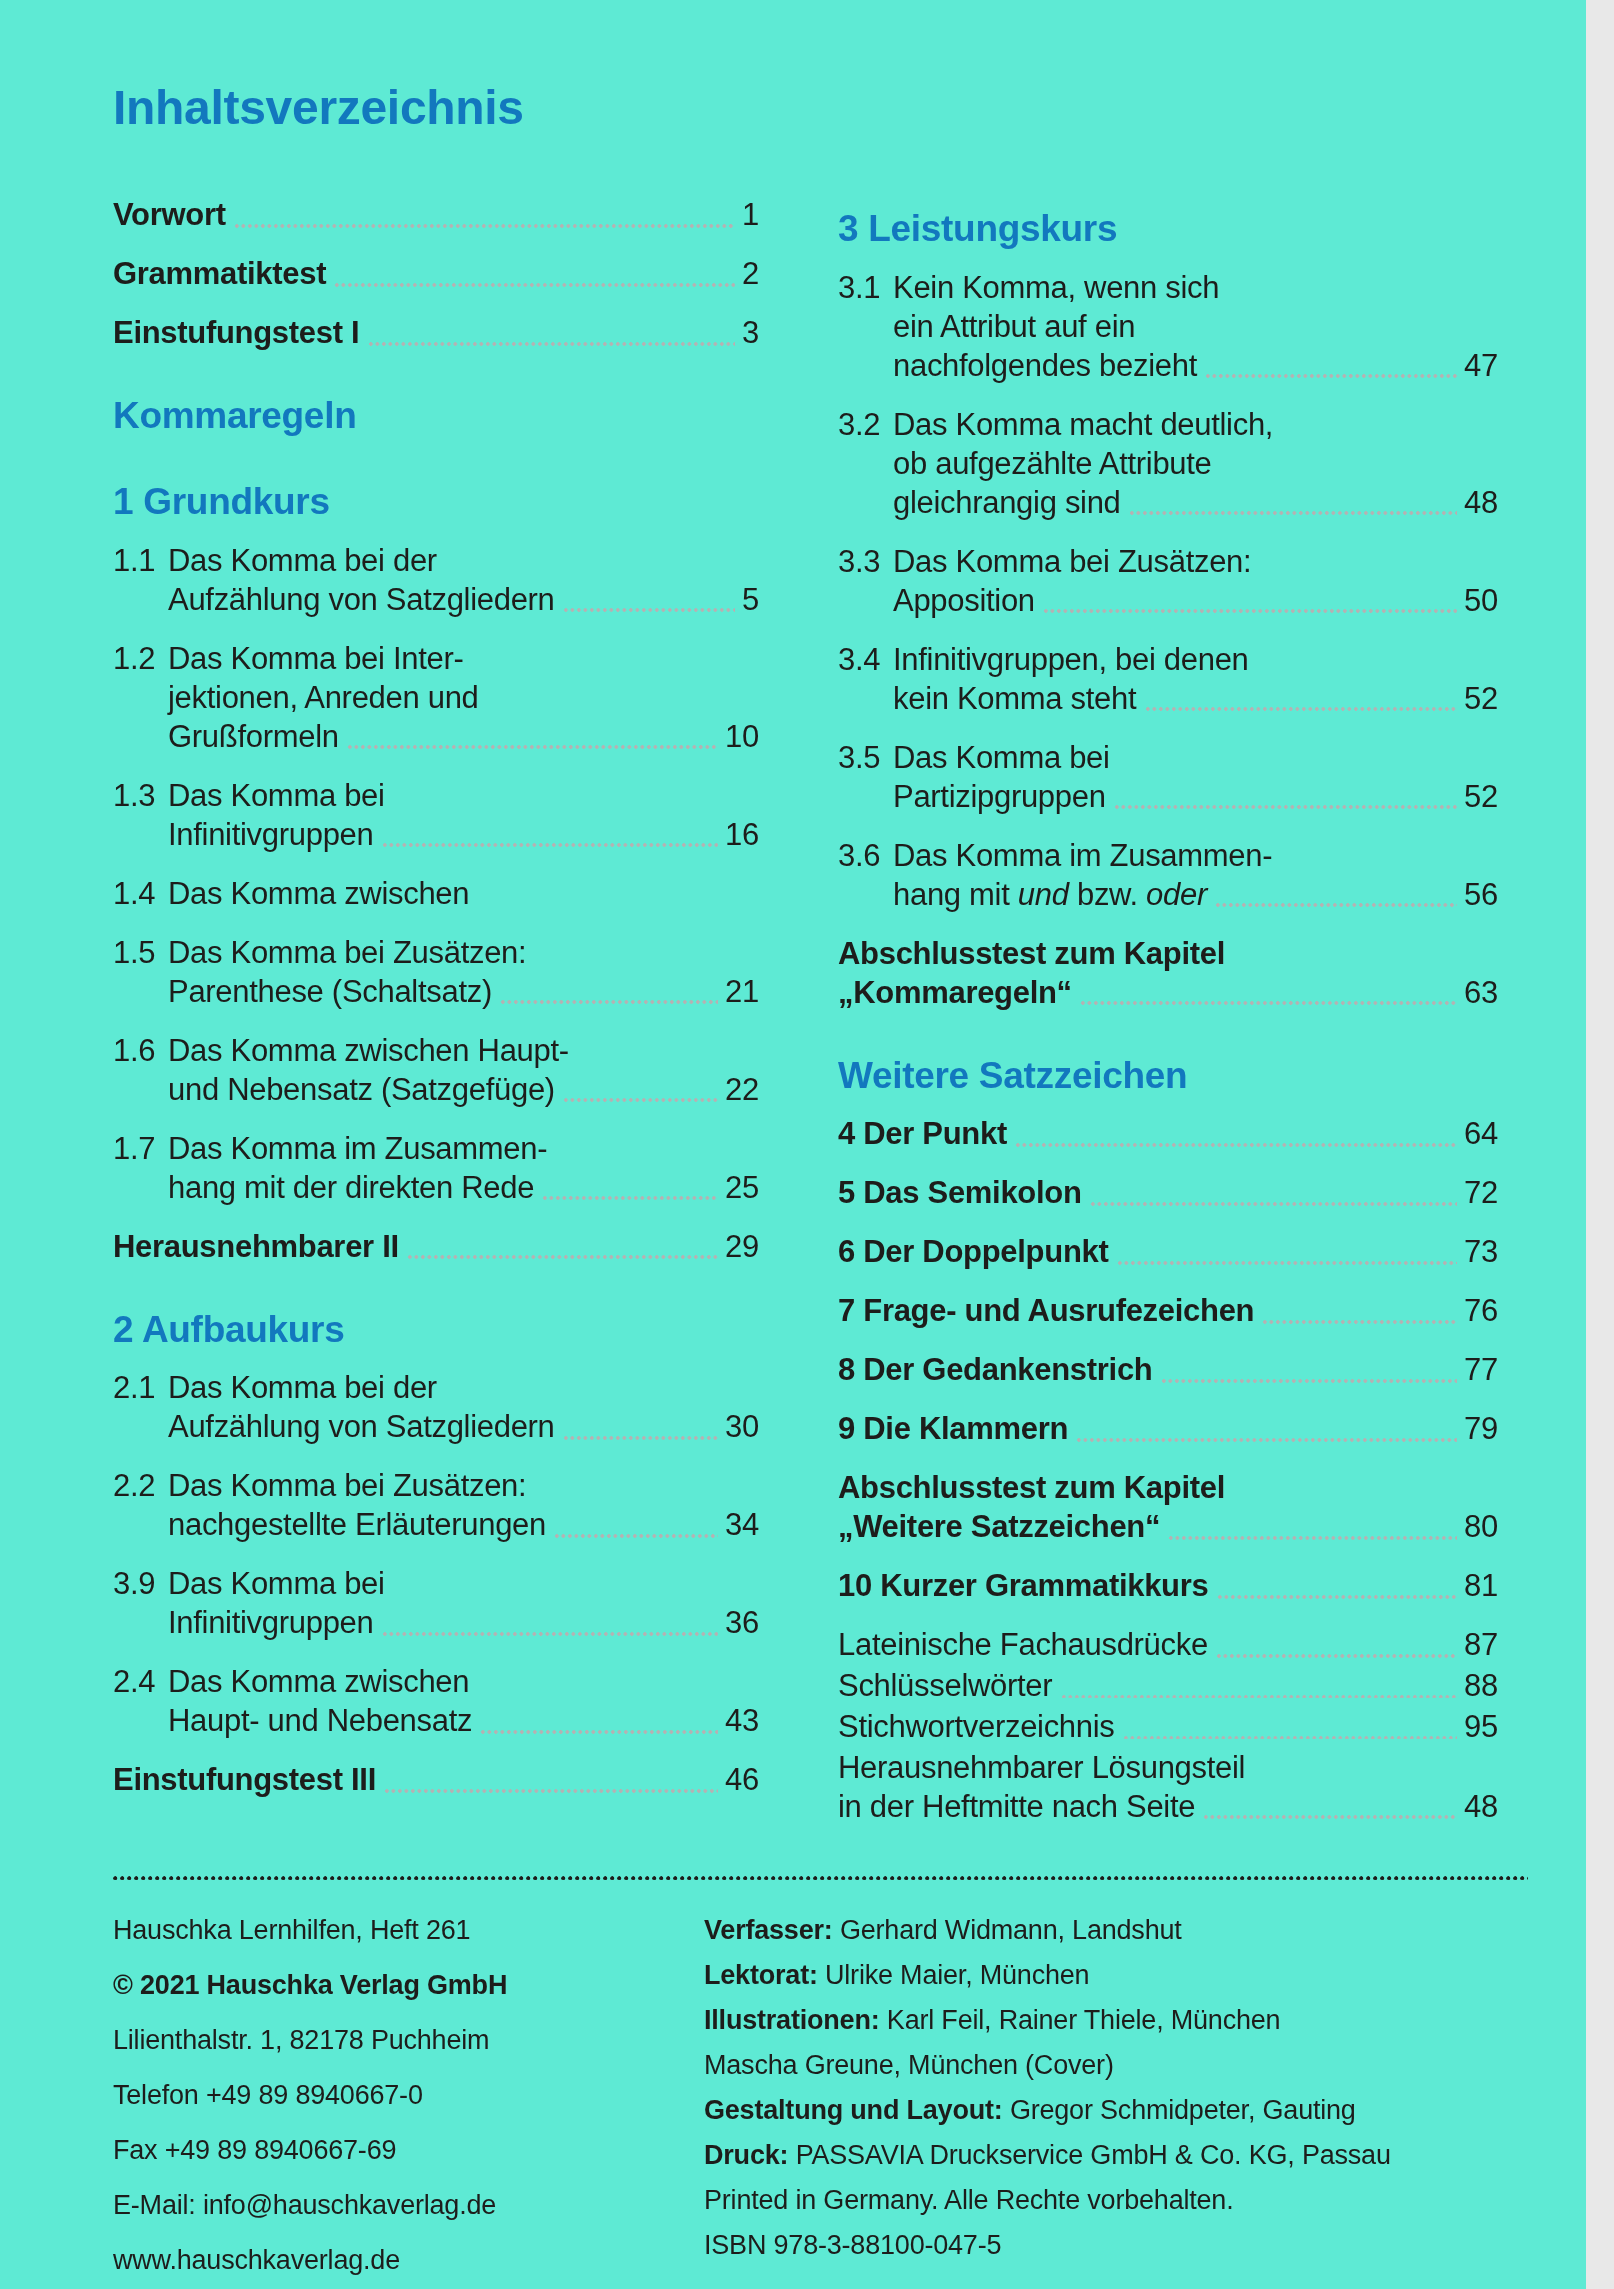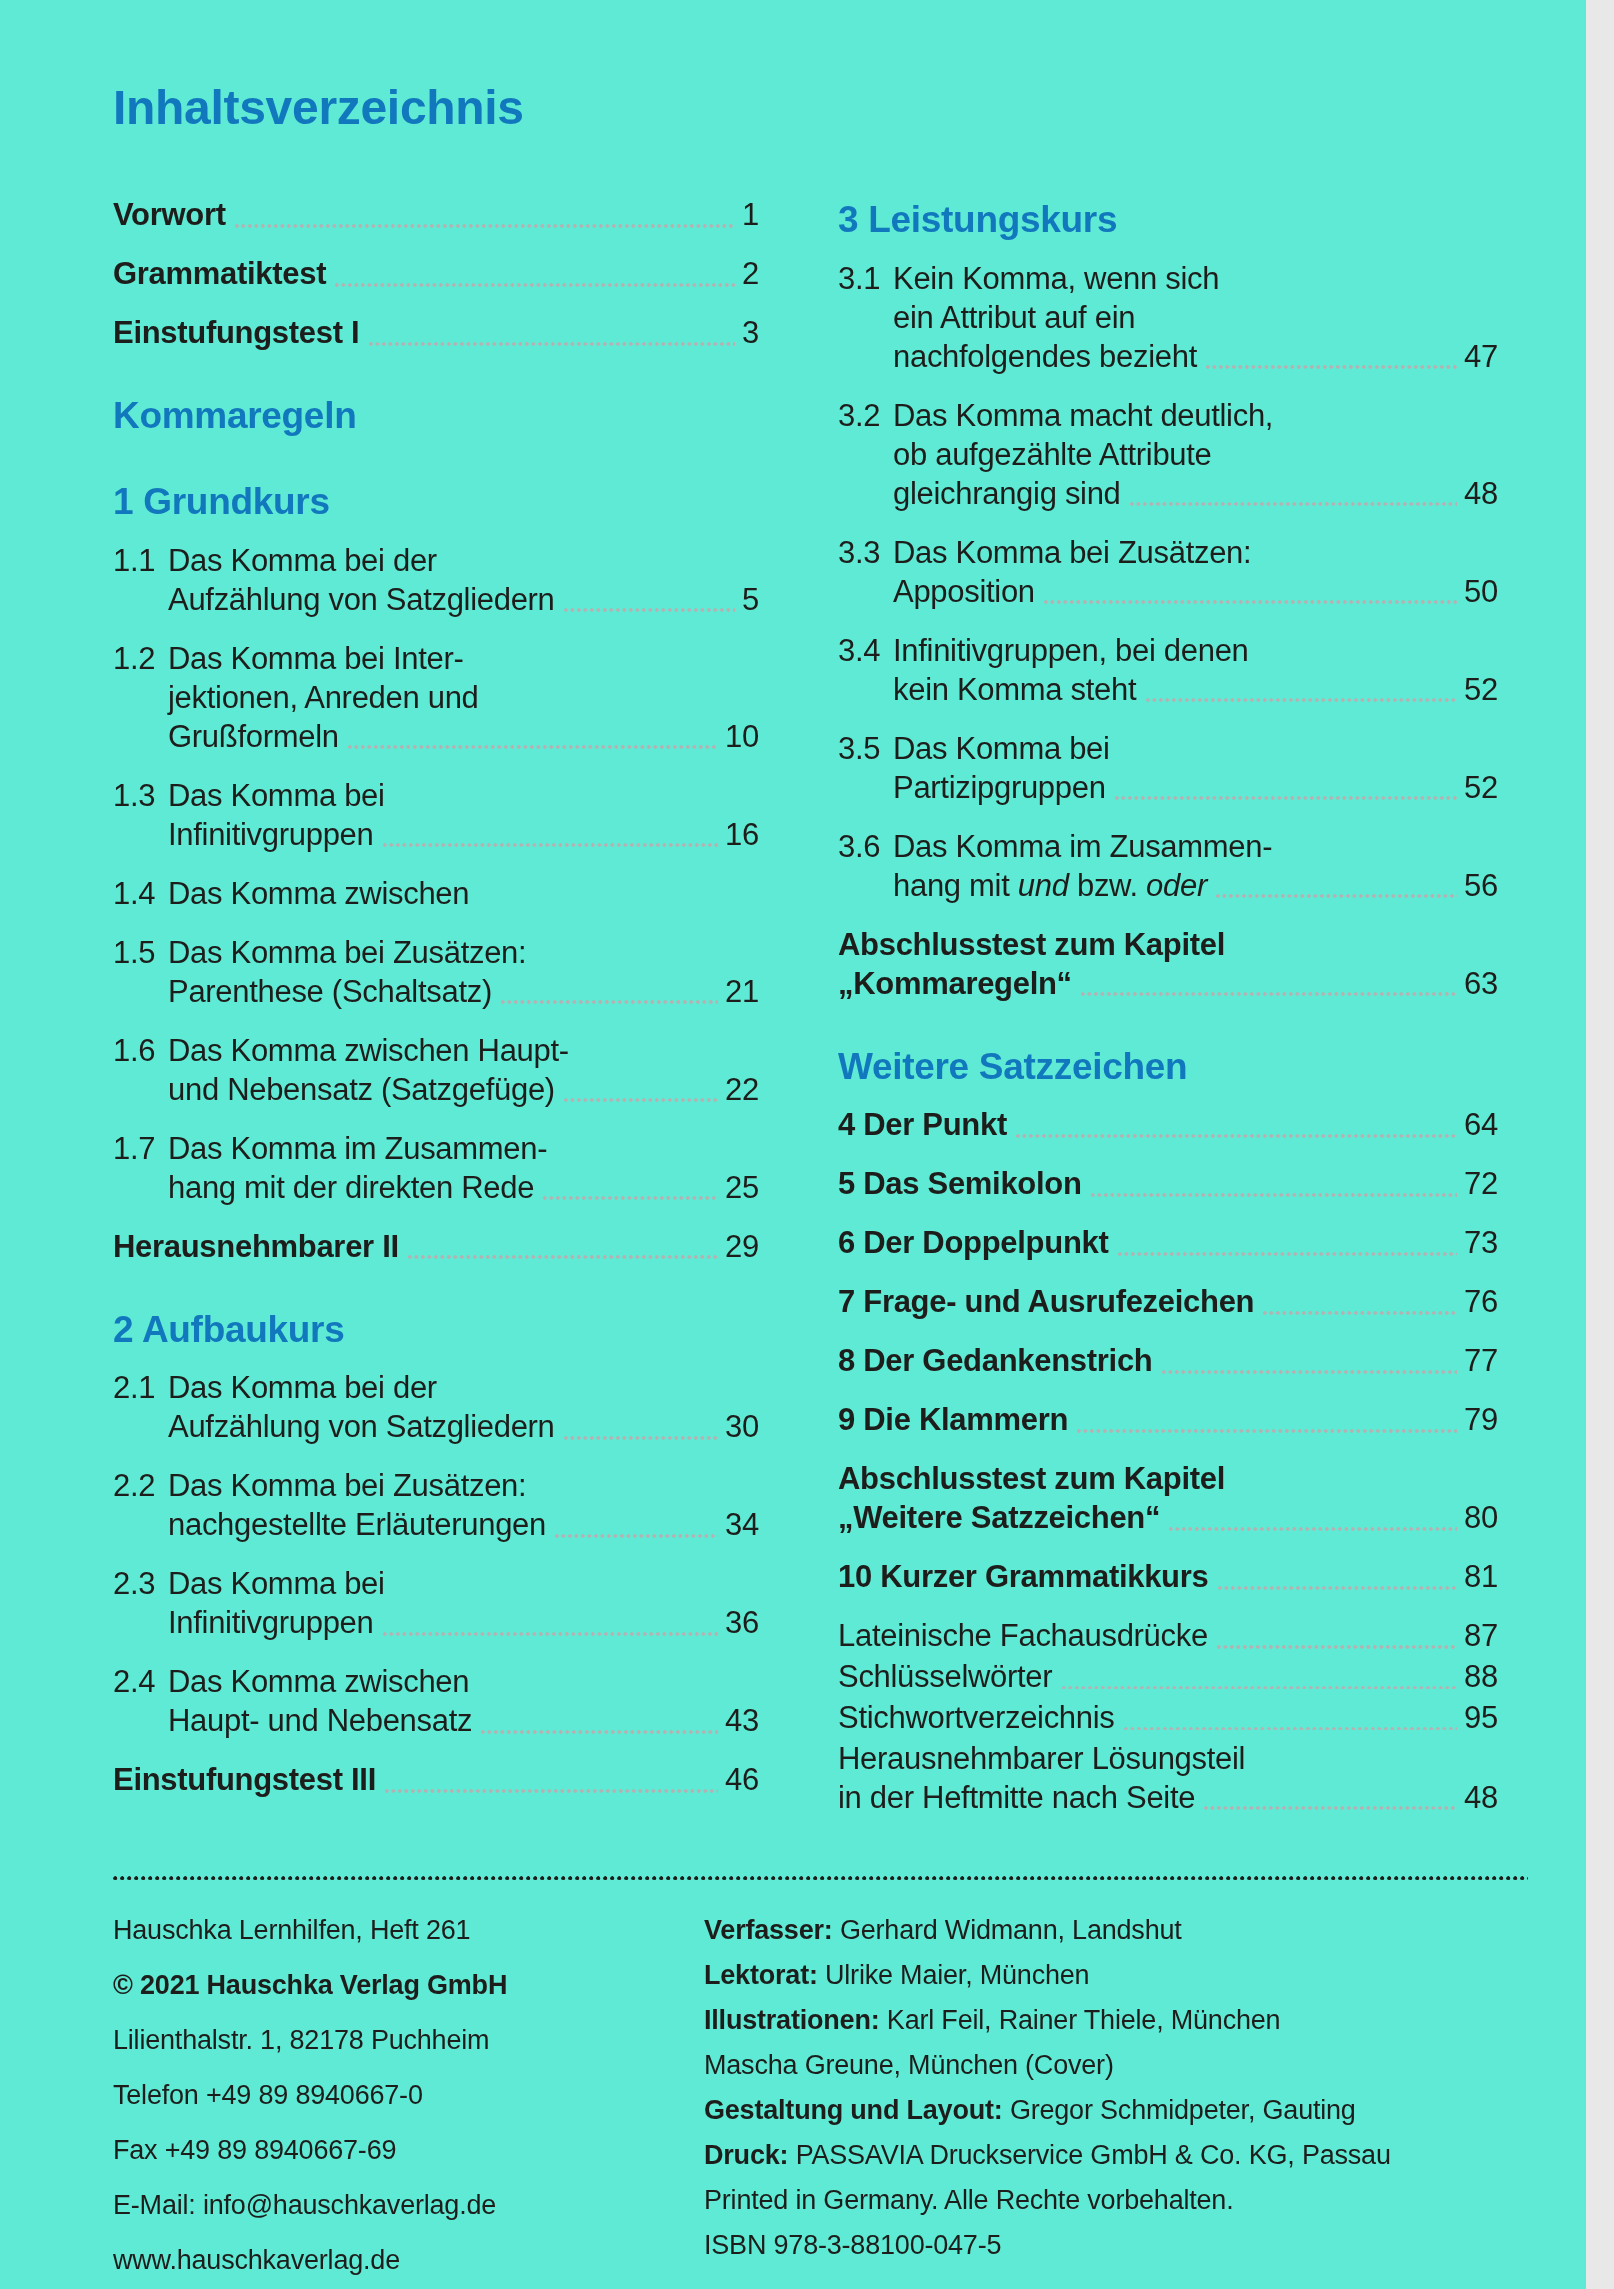--- a/index.html
+++ b/index.html
@@ -23,21 +23,21 @@
   .col { box-sizing:border-box; }
   .col-left  { width:646px; margin-right:79px; }
   .col-right { width:660px; }
 
   .toc-heading {
     color:var(--accent,#1278be);
     font-weight:bold;
     font-size:37px; line-height:44px;
     margin:42px 0 16.6px 0;
   }
-  .toc-heading:first-child { margin-top:3px; }
+  .toc-heading:first-child { margin-top:12px; }
 
   .toc-entry { font-size:31px; line-height:39px; margin-bottom:20px; }
   .toc-entry.b { font-weight:bold; }
   .toc-entry.tight { margin-bottom:1.8px; }
   .toc-entry .line.cont { padding-left:55px; }
   .toc-entry .num { display:inline-block; width:55px; }
   .toc-entry .row { display:flex; align-items:baseline; }
   .toc-entry .it { font-style:italic;text-align:center; }
   .leader {
     flex:1; align-self:flex-end;
@@ -164,21 +164,21 @@
         </div>
         <div class="toc-entry has-num">
           <div class="line"><span class="num">2.2</span><span class="txt">Das Komma bei Zusätzen:</span></div>
           <div class="line cont row">
             <span class="txt">nachgestellte Erläuterungen</span>
             <span class="leader"></span>
             <span class="pg">34</span>
           </div>
         </div>
         <div class="toc-entry has-num">
-          <div class="line"><span class="num">2.3</span><span class="txt">Das Komma bei</span></div>
+          <div class="line"><span class="num">3.9</span><span class="txt">Das Komma bei</span></div>
           <div class="line cont row">
             <span class="txt">Infinitivgruppen</span>
             <span class="leader"></span>
             <span class="pg">36</span>
           </div>
         </div>
         <div class="toc-entry has-num">
           <div class="line"><span class="num">2.4</span><span class="txt">Das Komma zwischen</span></div>
           <div class="line cont row">
             <span class="txt">Haupt- und Nebensatz</span>

